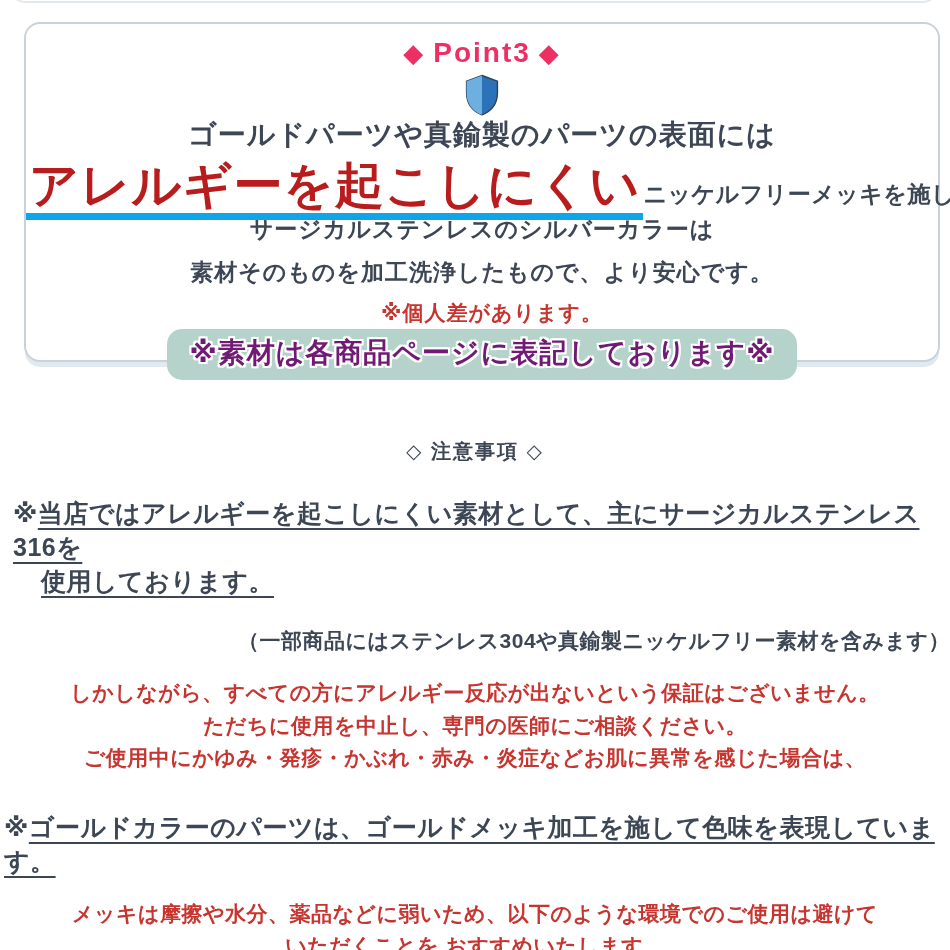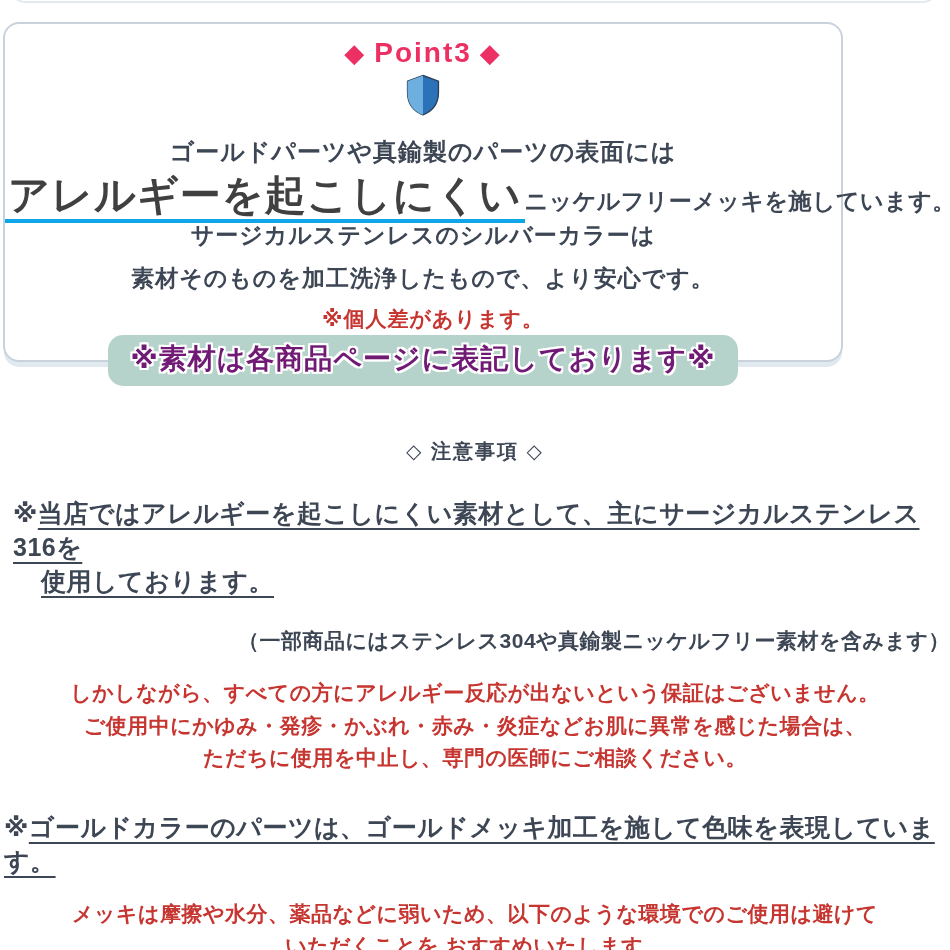--- a/index.html
+++ b/index.html
@@ -24,22 +24,22 @@
     width: 928px; height: 15px;
     border: 2px solid #e3e8ec;
     border-top: none;
     border-radius: 0 0 16px 16px;
     background: transparent;
   }
 
   
   .point-box {
     position: absolute;
-    top: 22px; left: 3px;
-    width: 840px; height: 340px;
+    top: 22px; left: 24px;
+    width: 916px; height: 340px;
     background: #ffffff;
     border: 2px solid #c9d2db;
     border-radius: 16px;
     box-shadow: 0 6px 0 -1px #dfe9ef;
     text-align: center;
   }
   .point-header {
     margin-top: 13px;
     font-size: 28px;
     letter-spacing: 2px;
@@ -51,35 +51,35 @@
     font-size: 36px;
     letter-spacing: 3px;
     color: #3c4552;
     display: flex;
     align-items: center;
     justify-content: center;
     gap: 10px;
   }
   .shield { display: inline-flex; margin-top: 2px; }
   .intro {
-    margin-top: 20px;
-    font-size: 24px;
+    margin-top: 0;
+    font-size: 28px;
     letter-spacing: 1px;
     text-align: center;
   }
   .highlight-line {
     margin-top: 7px;
     white-space: nowrap;
     line-height: 1;
   }
   .highlight {
-    font-size: 41px;
-    letter-spacing: 1px;
-    color: #404040;
-    border-bottom: 4px solid #0ea5e9;
+    font-size: 49px;
+    letter-spacing: 1px;
+    color: #b91c1c;
+    border-bottom: 7px solid #0ea5e9;
     padding: 0 3px 1px 3px;
   }
   .highlight-suffix {
     font-size: 23px;
     letter-spacing: 0.5px;
     color: #3d4654;
   }
   .body-line { margin-top: 4px; font-size: 23px; letter-spacing: 1px; }
   .body-line + .body-line { margin-top: 12px; }
   .red-note {
@@ -184,22 +184,22 @@
       </div>
       <div class="note-line-2">
         <span class="ul">使用しております。</span>
       </div>
     </div>
 
     <p class="note-sub">（一部商品にはステンレス304や真鍮製ニッケルフリー素材を含みます）</p>
 
     <div class="warning">
       <p>しかしながら、すべての方にアレルギー反応が出ないという保証はございません。</p>
+      <p>ただちに使用を中止し、専門の医師にご相談ください。</p>
       <p>ご使用中にかゆみ・発疹・かぶれ・赤み・炎症などお肌に異常を感じた場合は、</p>
-      <p>ただちに使用を中止し、専門の医師にご相談ください。</p>
     </div>
 
     <div class="note-item note-item-2">
       <span>※</span><span class="ul">ゴールドカラーのパーツは、ゴールドメッキ加工を施して色味を表現しています。</span>
     </div>
 
     <div class="warning warning2">
       <p>メッキは摩擦や水分、薬品などに弱いため、以下のような環境でのご使用は避けて</p>
       <p>いただくことを おすすめいたします。</p>
     </div>

